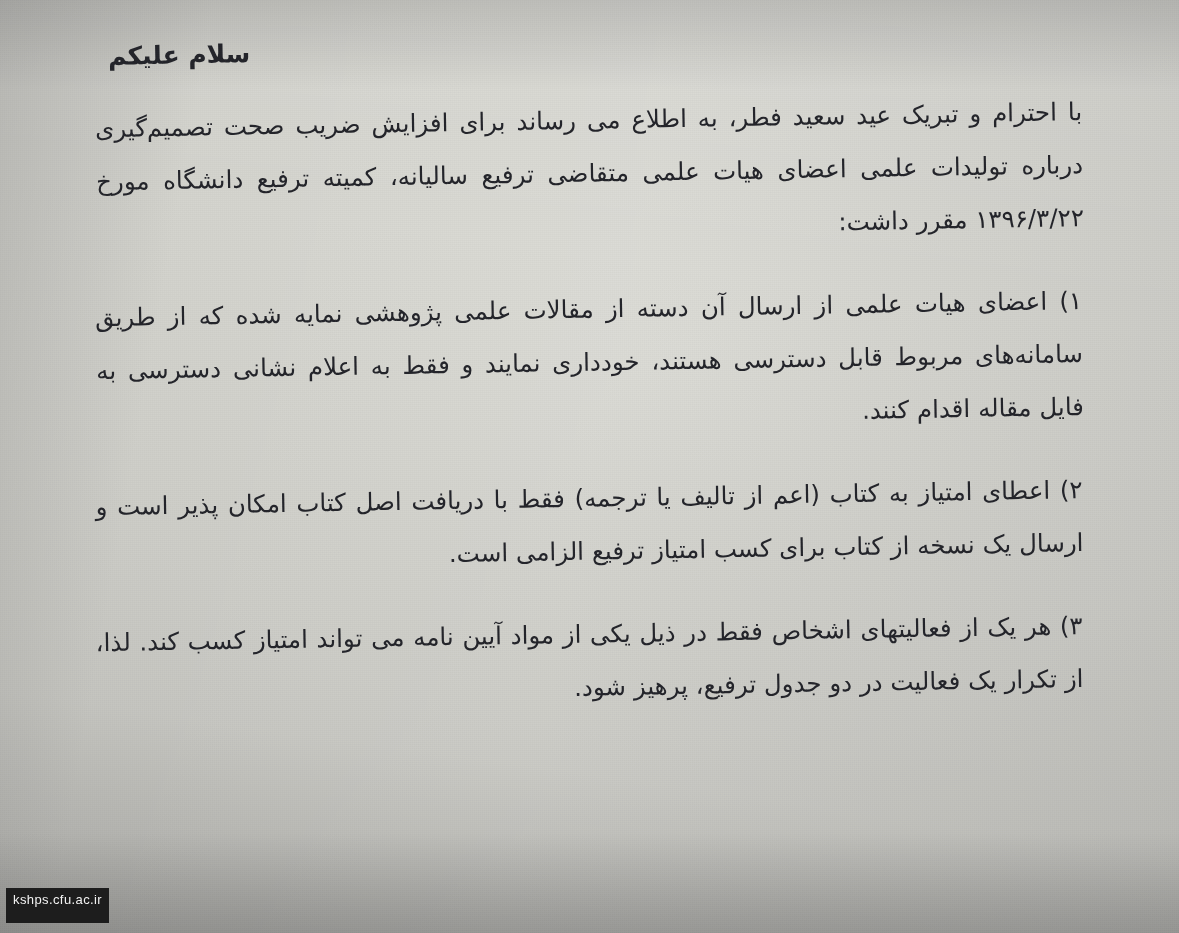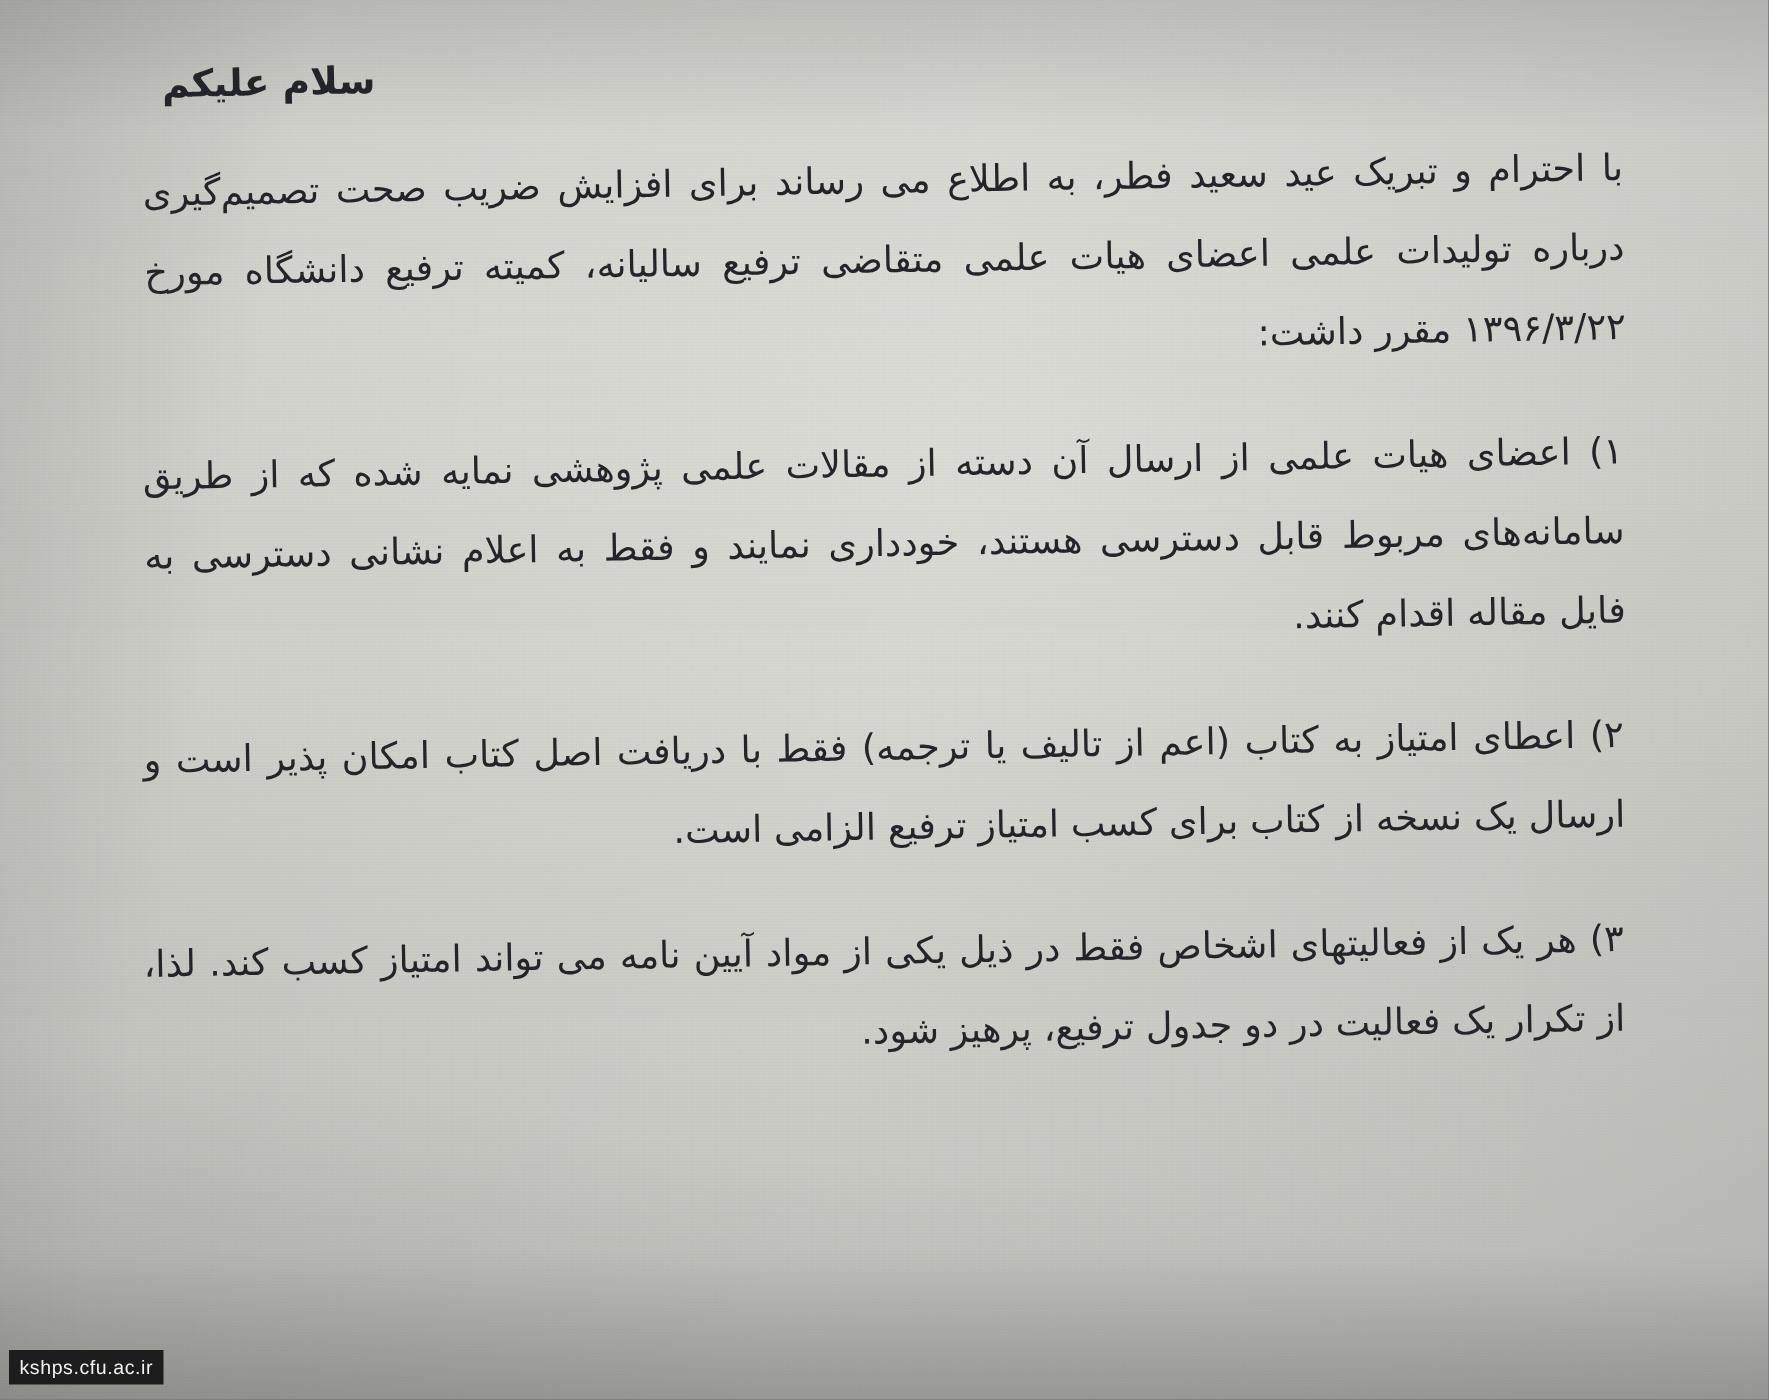--- a/index.html
+++ b/index.html
@@ -81,21 +81,21 @@
 
   .stamp {
     position: absolute;
     left: 6px;
     bottom: 10px;
     background: #1d1d1d;
     color: #f2f2f2;
     font-family: "Liberation Sans", sans-serif;
     font-size: 13px;
     letter-spacing: 0.4px;
-    padding: 4px 7px 4px 7px;
+    padding: 4px 7px 16px 7px;
     direction: ltr;
   }
 
   
   .grain {
     position: absolute;
     inset: 0;
     pointer-events: none;
     opacity: 0.22;
     background-image:

